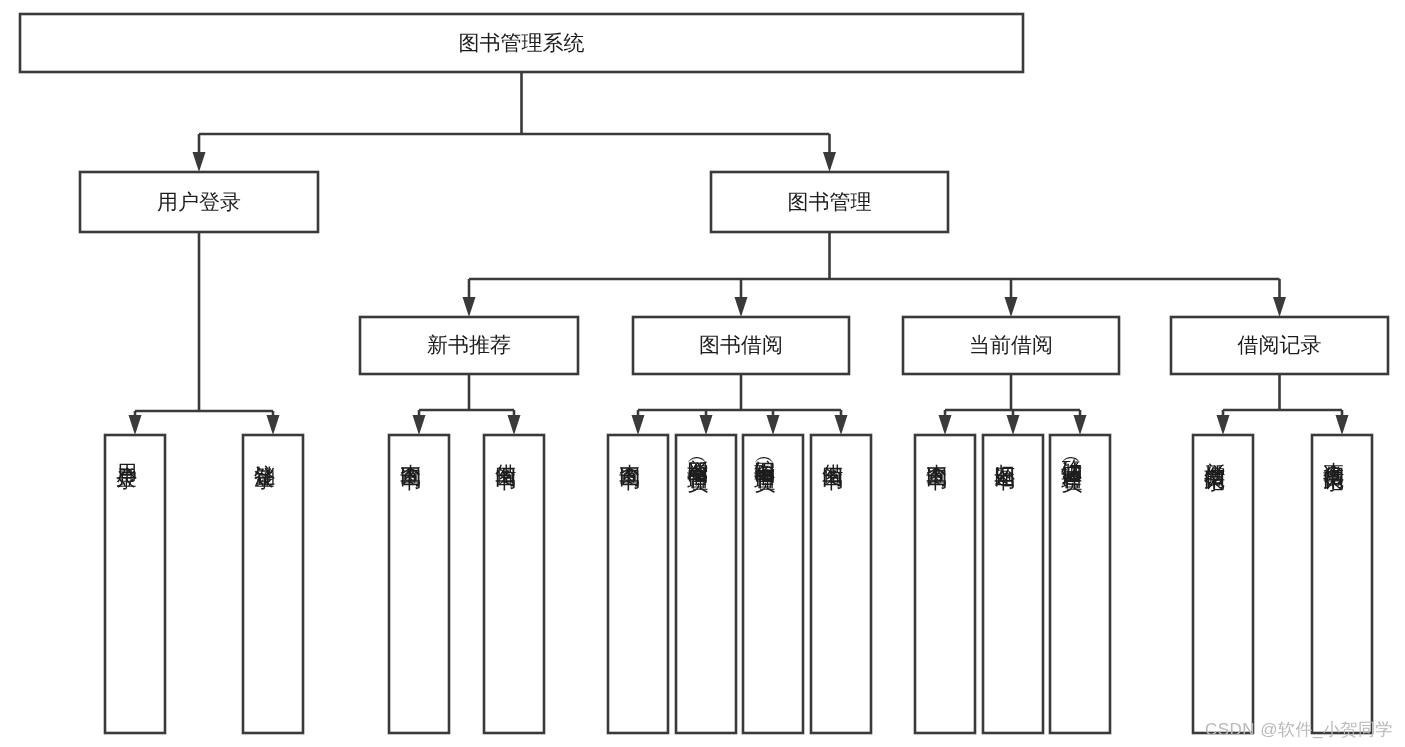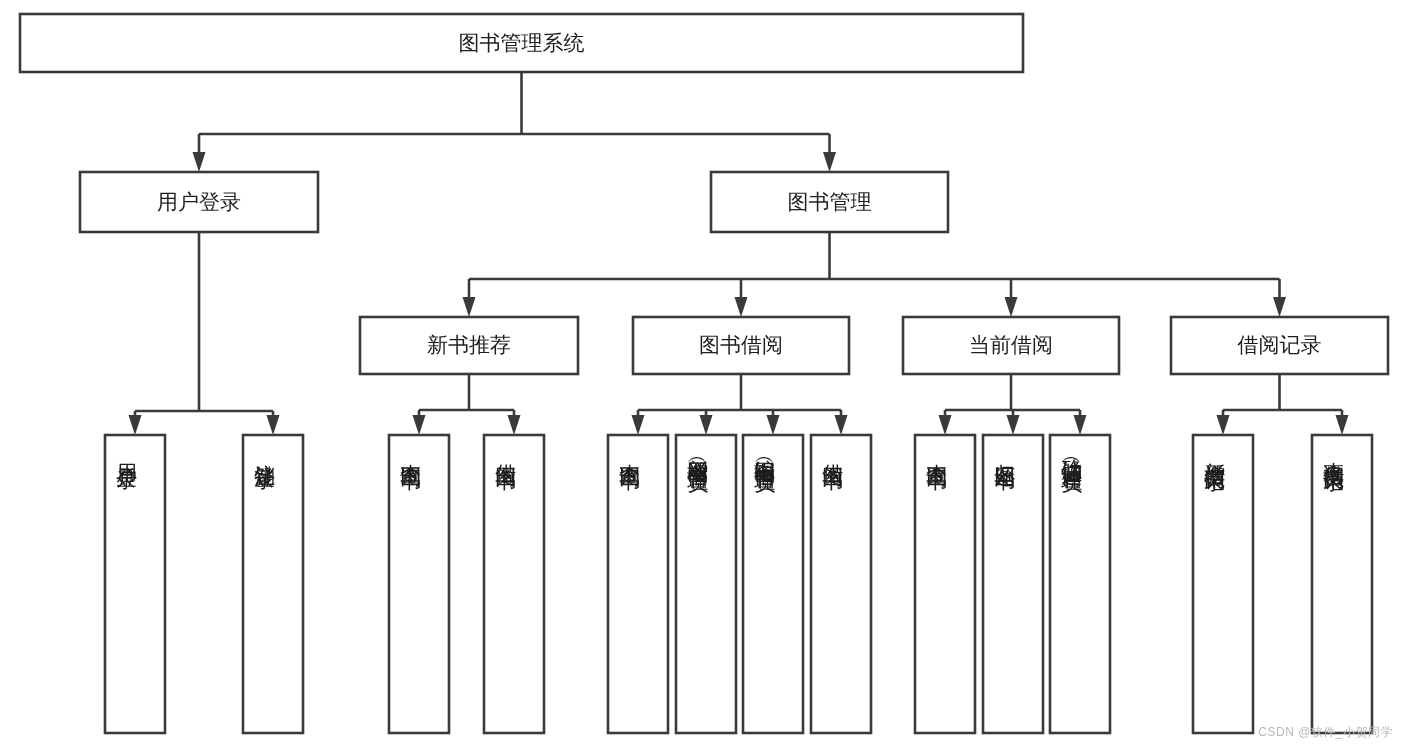--- a/index.html
+++ b/index.html
@@ -57,21 +57,21 @@
     white-space: pre;
     writing-mode: vertical-rl;
     text-orientation: upright;
     letter-spacing: 2px;
   }
   .watermark {
     position: absolute;
     right: 12px;
     bottom: 6px;
     font-family: "Liberation Sans", "DejaVu Sans", sans-serif;
-    font-size: 12px;
+    font-size: 17px;
     color: #b9b9b9;
     letter-spacing: 0.5px;
     user-select: none;
     pointer-events: none;
   }
 </style>
 </head>
 <body>
 
 <div id="diagram-root">

